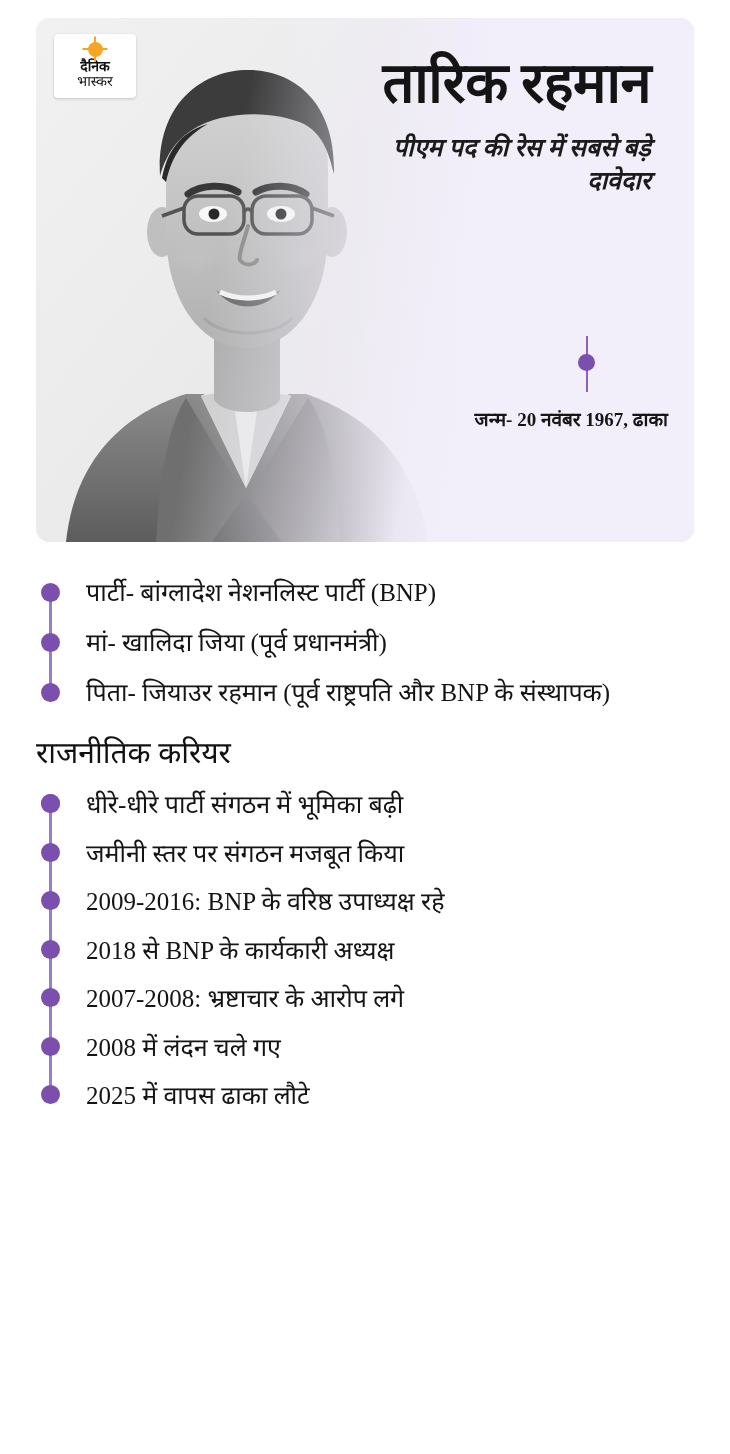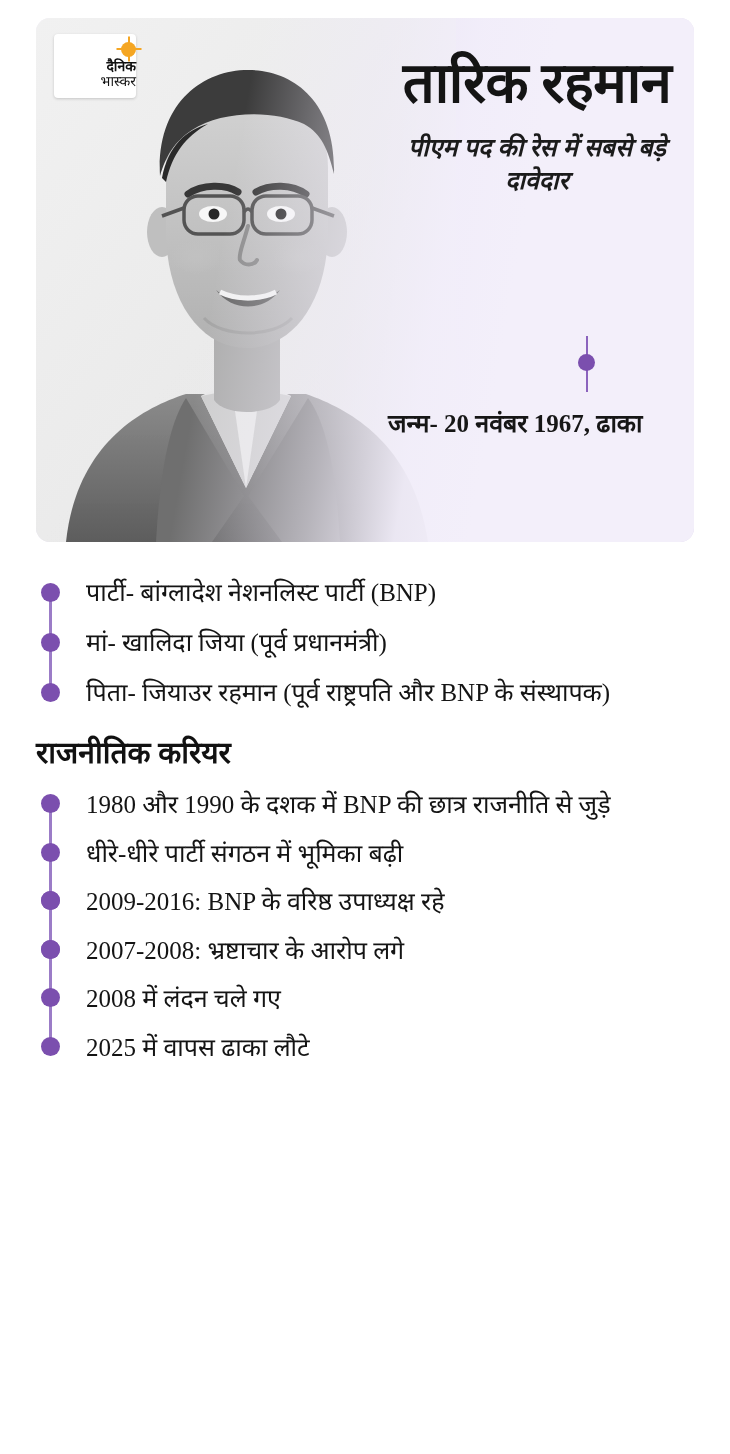--- a/index.html
+++ b/index.html
@@ -49,21 +49,21 @@
     position: absolute;
     left: 18px;
     top: 16px;
     width: 82px;
     height: 64px;
     background: #ffffff;
     border-radius: 4px;
     box-shadow: 0 1px 3px rgba(0,0,0,.18);
     display: flex;
     flex-direction: column;
-    align-items: flex-end;
+    align-items: center;
     justify-content: center;
     z-index: 6;
   }
   .logo-sun {
     width: 15px; height: 15px;
     border-radius: 50%;
     background: #f5a623;
     margin-bottom: 3px;
     position: relative;
   }
@@ -80,24 +80,24 @@
     font-size: 14px; font-weight: 700; color: #111; line-height: 1.05;
     font-family: "Liberation Serif", serif;
   }
   .logo-line2 {
     font-size: 14px; font-weight: 400; color: #111; line-height: 1.15;
     font-family: "Liberation Serif", serif;
   }
 
   .hero-right {
     position: absolute;
-    right: 18px;
+    right: 43px;
     top: 34px;
     width: 278px;
-    text-align: center;
+    text-align: right;
     z-index: 5;
   }
   .hero-title {
     font-family: "Liberation Serif", serif;
     font-weight: 700;
     font-size: 56px;
     line-height: 1.12;
     color: #141414;
     letter-spacing: -0.5px;
   }
@@ -129,23 +129,24 @@
     border-radius: 50%;
     background: #7b4fae;
     z-index: 6;
   }
 
   .hero-birth {
     position: absolute;
     right: 26px;
     top: 388px;
     width: 280px;
+    text-align: right;
     font-family: "Liberation Serif", serif;
     font-weight: 700;
-    font-size: 25px;
+    font-size: 19px;
     line-height: 1.45;
     color: #161616;
     z-index: 5;
   }
 
   
   .facts {
     position: relative;
     margin: 34px 36px 0 36px;
     padding-left: 50px;
@@ -175,21 +176,21 @@
     height: 19px;
     border-radius: 50%;
     background: #7b4fae;
   }
   .fact b { font-weight: 400; }
 
   
   .career-head {
     margin: 22px 36px 16px 36px;
     font-family: "Liberation Serif", serif;
-    font-weight: 700;
+    font-weight: 400;
     font-size: 30px;
     color: #111;
   }
 
   .career {
     position: relative;
     margin: 6px 36px 0 36px;
     padding-left: 50px;
   }
   .career::before {
@@ -329,35 +330,36 @@
       <span class="bullet"></span>
       <b>पिता-</b><span> जियाउर रहमान (पूर्व राष्ट्रपति और BNP के संस्थापक)</span>
     </div>
   </div>
 
   <div class="career-head">राजनीतिक करियर</div>
 
   <div class="career">
     <div class="career-item">
       <span class="bullet"></span>
-      <span>1980 और 1990 के दशक में BNP की छात्र राजनीति से जुड़े</span>
     </div>
     <div class="career-item">
       <span class="bullet"></span>
       <span>धीरे-धीरे पार्टी संगठन में भूमिका बढ़ी</span>
     </div>
     <div class="career-item">
       <span class="bullet"></span>
+      <span>जमीनी स्तर पर संगठन मजबूत किया</span>
     </div>
     <div class="career-item">
       <span class="bullet"></span>
       <span>2009-2016: BNP के वरिष्ठ उपाध्यक्ष रहे</span>
     </div>
     <div class="career-item">
       <span class="bullet"></span>
+      <span>2018 से BNP के कार्यकारी अध्यक्ष</span>
     </div>
     <div class="career-item">
       <span class="bullet"></span>
       <span>2007-2008: भ्रष्टाचार के आरोप लगे</span>
     </div>
     <div class="career-item">
       <span class="bullet"></span>
       <span>2008 में लंदन चले गए</span>
     </div>
     <div class="career-item">

